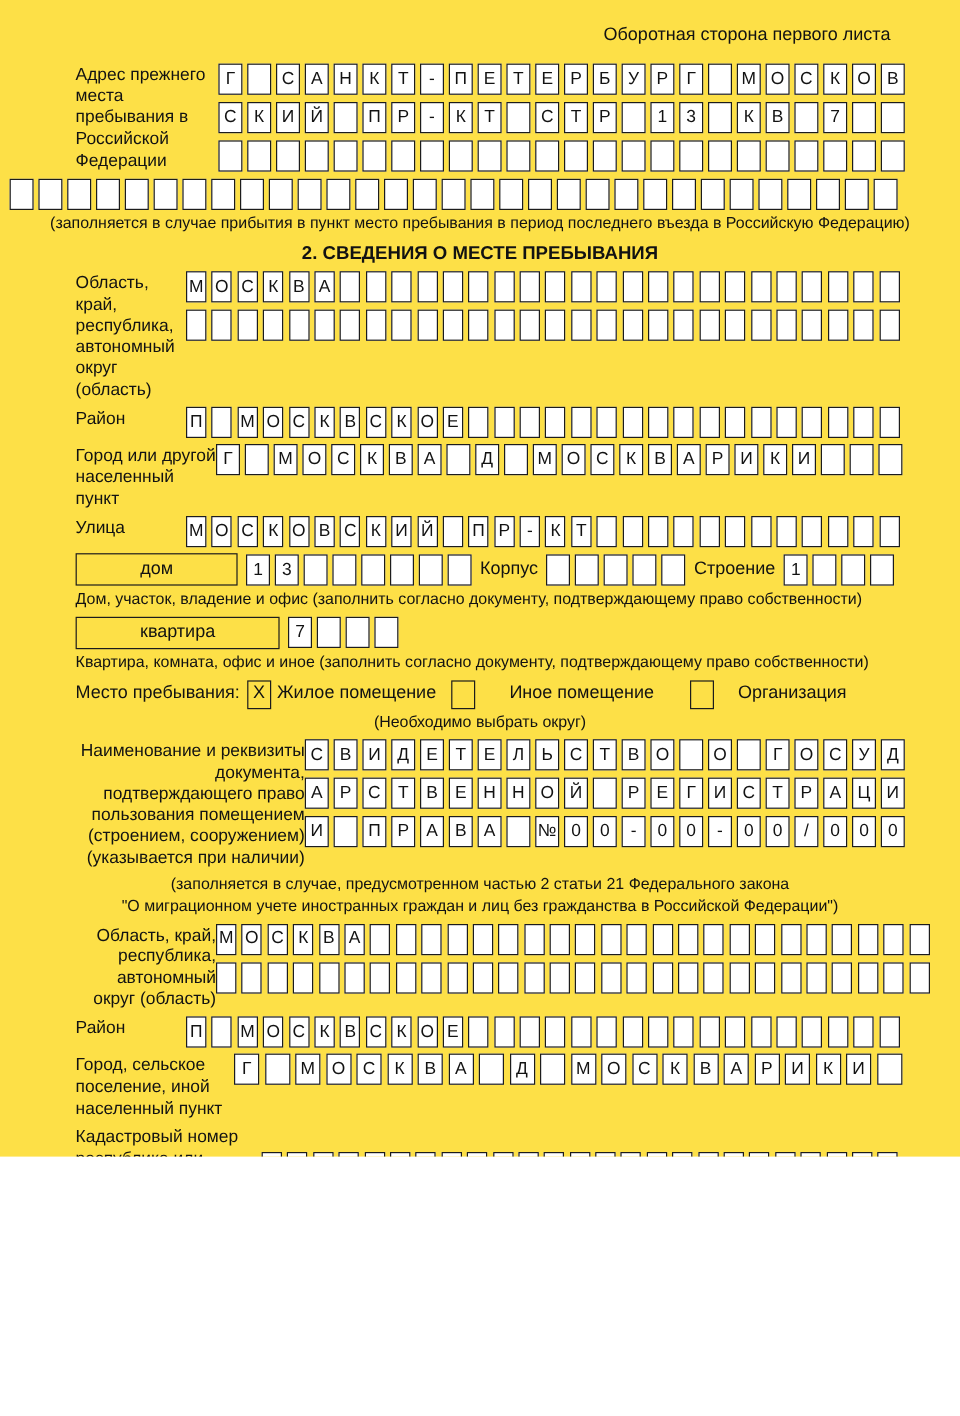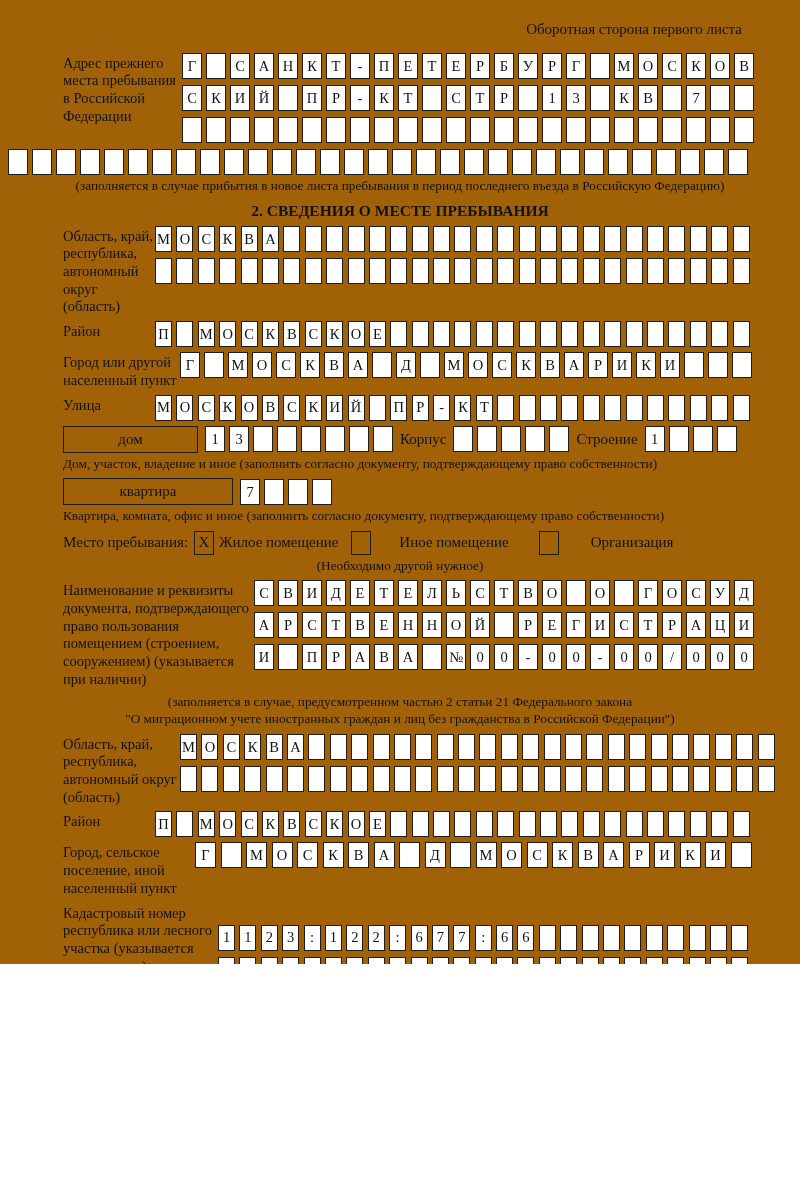--- a/index.html
+++ b/index.html
@@ -1,19 +1,19 @@
 <!DOCTYPE html>
 <html lang="ru"><head>
 <meta charset="utf-8">
 <style>
   html,body{margin:0;padding:0;background:#fff;}
   .page{
     width:800px;height:964px;overflow:hidden;position:relative;
-    background:#a16207;color:#121212;
-    font-family:Liberation Serif, serif;
+    background:#fde047;color:#121212;
+    font-family:Liberation Sans, sans-serif;
     font-size:15px;line-height:1.25;
   }
   .hdr{padding:20px 58px 0 0;text-align:right;font-size:15px;}
   .fgroup{display:flex;align-items:flex-start;margin:0 0 5px 63px;}
   .flabel{font-size:14.5px;line-height:1.22;padding-top:2px;}
   .w119{width:119px;flex:0 0 119px;}
   .w92{width:92px;flex:0 0 92px;}
   .w117{width:117px;flex:0 0 117px;}
   .w132{width:132px;flex:0 0 132px;}
   .w155{width:155px;flex:0 0 155px;}
@@ -40,21 +40,21 @@
   .bw135{width:135px;flex:0 0 135px;}
   .bw170{width:170px;flex:0 0 170px;}
   .inline-label{font-size:15px;align-self:center;white-space:nowrap;}
   .house-row{display:flex;align-items:center;gap:7px;margin:2px 0 0 63px;}
   .stay-row{display:flex;align-items:center;margin:6px 0 0 63px;font-size:15px;}
   .chk{
     width:20px;height:24px;border:1.5px solid #1c1c1c;box-sizing:border-box;
     display:flex;align-items:center;justify-content:center;font-size:15px;
   }
   .stamp-box{margin:8px 0 0 395px;width:355px;height:175px;border:2px solid #1c1c1c;box-sizing:border-box;}
-  .mt6{margin-top:6px;}
+  .mt6{margin-top:6px;text-align:right;}
 </style>
 </head>
 <body>
 
 <div class="page">
 
   <div class="hdr">Оборотная сторона первого листа</div>
 
   <div class="fgroup" style="margin-top:14px;">
     <div class="flabel w119">Адрес прежнего места пребывания в Российской Федерации</div>
@@ -165,21 +165,21 @@
       <div class="cell"></div>
       <div class="cell"></div>
       <div class="cell"></div>
       <div class="cell"></div>
       <div class="cell"></div>
       <div class="cell"></div>
       <div class="cell"></div>
       <div class="cell"></div>
       <div class="cell"></div>
     </div>
-  <div class="cap center">(заполняется в случае прибытия в новое листа пребывания в период последнего въезда в Российскую Федерацию)</div>
+  <div class="cap center">(заполняется в случае прибытия в пункт место пребывания в период последнего въезда в Российскую Федерацию)</div>
 
   <div class="sec-title">2. СВЕДЕНИЯ О МЕСТЕ ПРЕБЫВАНИЯ</div>
 
   <div class="fgroup">
     <div class="flabel w92">Область, край, республика, автономный округ (область)</div>
     <div class="cellcol">
       <div class="crow n28">
           <div class="cell">М</div>
           <div class="cell">О</div>
           <div class="cell">С</div>
@@ -361,43 +361,43 @@
         <div class="cell"></div>
       </div>
     <div class="inline-label">Строение</div>
     <div class="crow">
         <div class="cell">1</div>
         <div class="cell"></div>
         <div class="cell"></div>
         <div class="cell"></div>
       </div>
   </div>
-  <div class="cap left63">Дом, участок, владение и иное (заполнить согласно документу, подтверждающему право собственности)</div>
+  <div class="cap left63">Дом, участок, владение и офис (заполнить согласно документу, подтверждающему право собственности)</div>
 
   <div class="house-row mt6">
     <div class="named-box bw170">квартира</div>
     <div class="crow">
         <div class="cell">7</div>
         <div class="cell"></div>
         <div class="cell"></div>
         <div class="cell"></div>
       </div>
   </div>
   <div class="cap left63">Квартира, комната, офис и иное (заполнить согласно документу, подтверждающему право собственности)</div>
 
   <div class="stay-row">
     <span>Место пребывания:</span>
     <div class="chk" style="margin-left:6px;">X</div>
     <span style="margin-left:5px;">Жилое помещение</span>
     <div class="chk" style="margin-left:13px;"></div>
     <span style="margin-left:28px;">Иное помещение</span>
     <div class="chk" style="margin-left:30px;"></div>
-    <span style="margin-left:32px;">Организация</span>
-  </div>
-  <div class="cap center">(Необходимо другой нужное)</div>
+    <span style="margin-left:20px;">Организация</span>
+  </div>
+  <div class="cap center">(Необходимо выбрать округ)</div>
 
   <div class="fgroup mt6">
     <div class="flabel w191">Наименование и реквизиты документа, подтверждающего право пользования помещением (строением, сооружением) (указывается при наличии)</div>
     <div class="cellcol">
       <div class="crow">
           <div class="cell">С</div>
           <div class="cell">В</div>
           <div class="cell">И</div>
           <div class="cell">Д</div>
           <div class="cell">Е</div>

